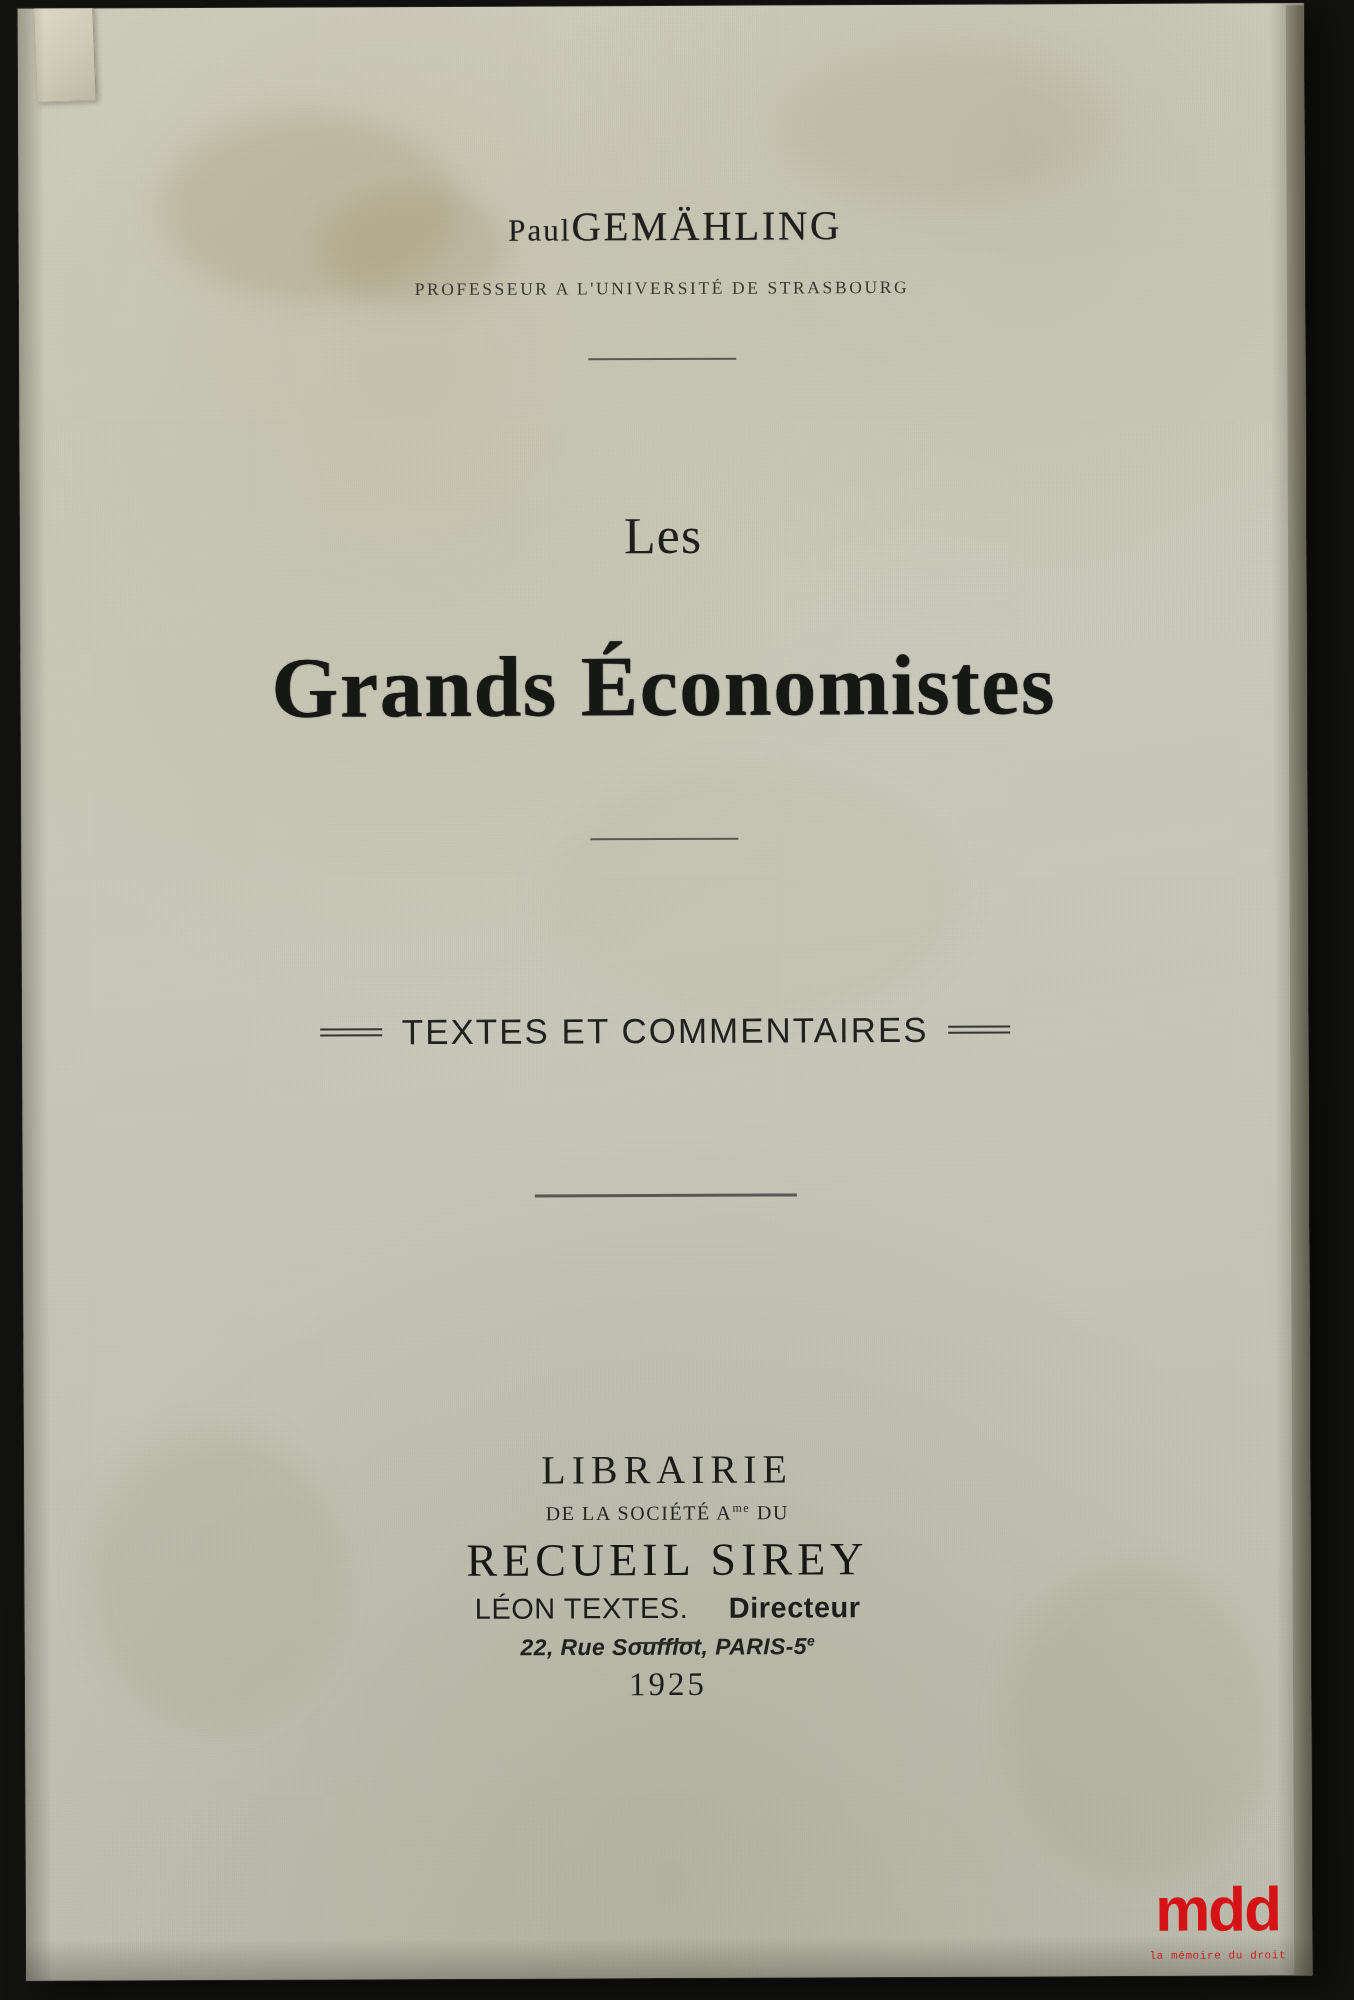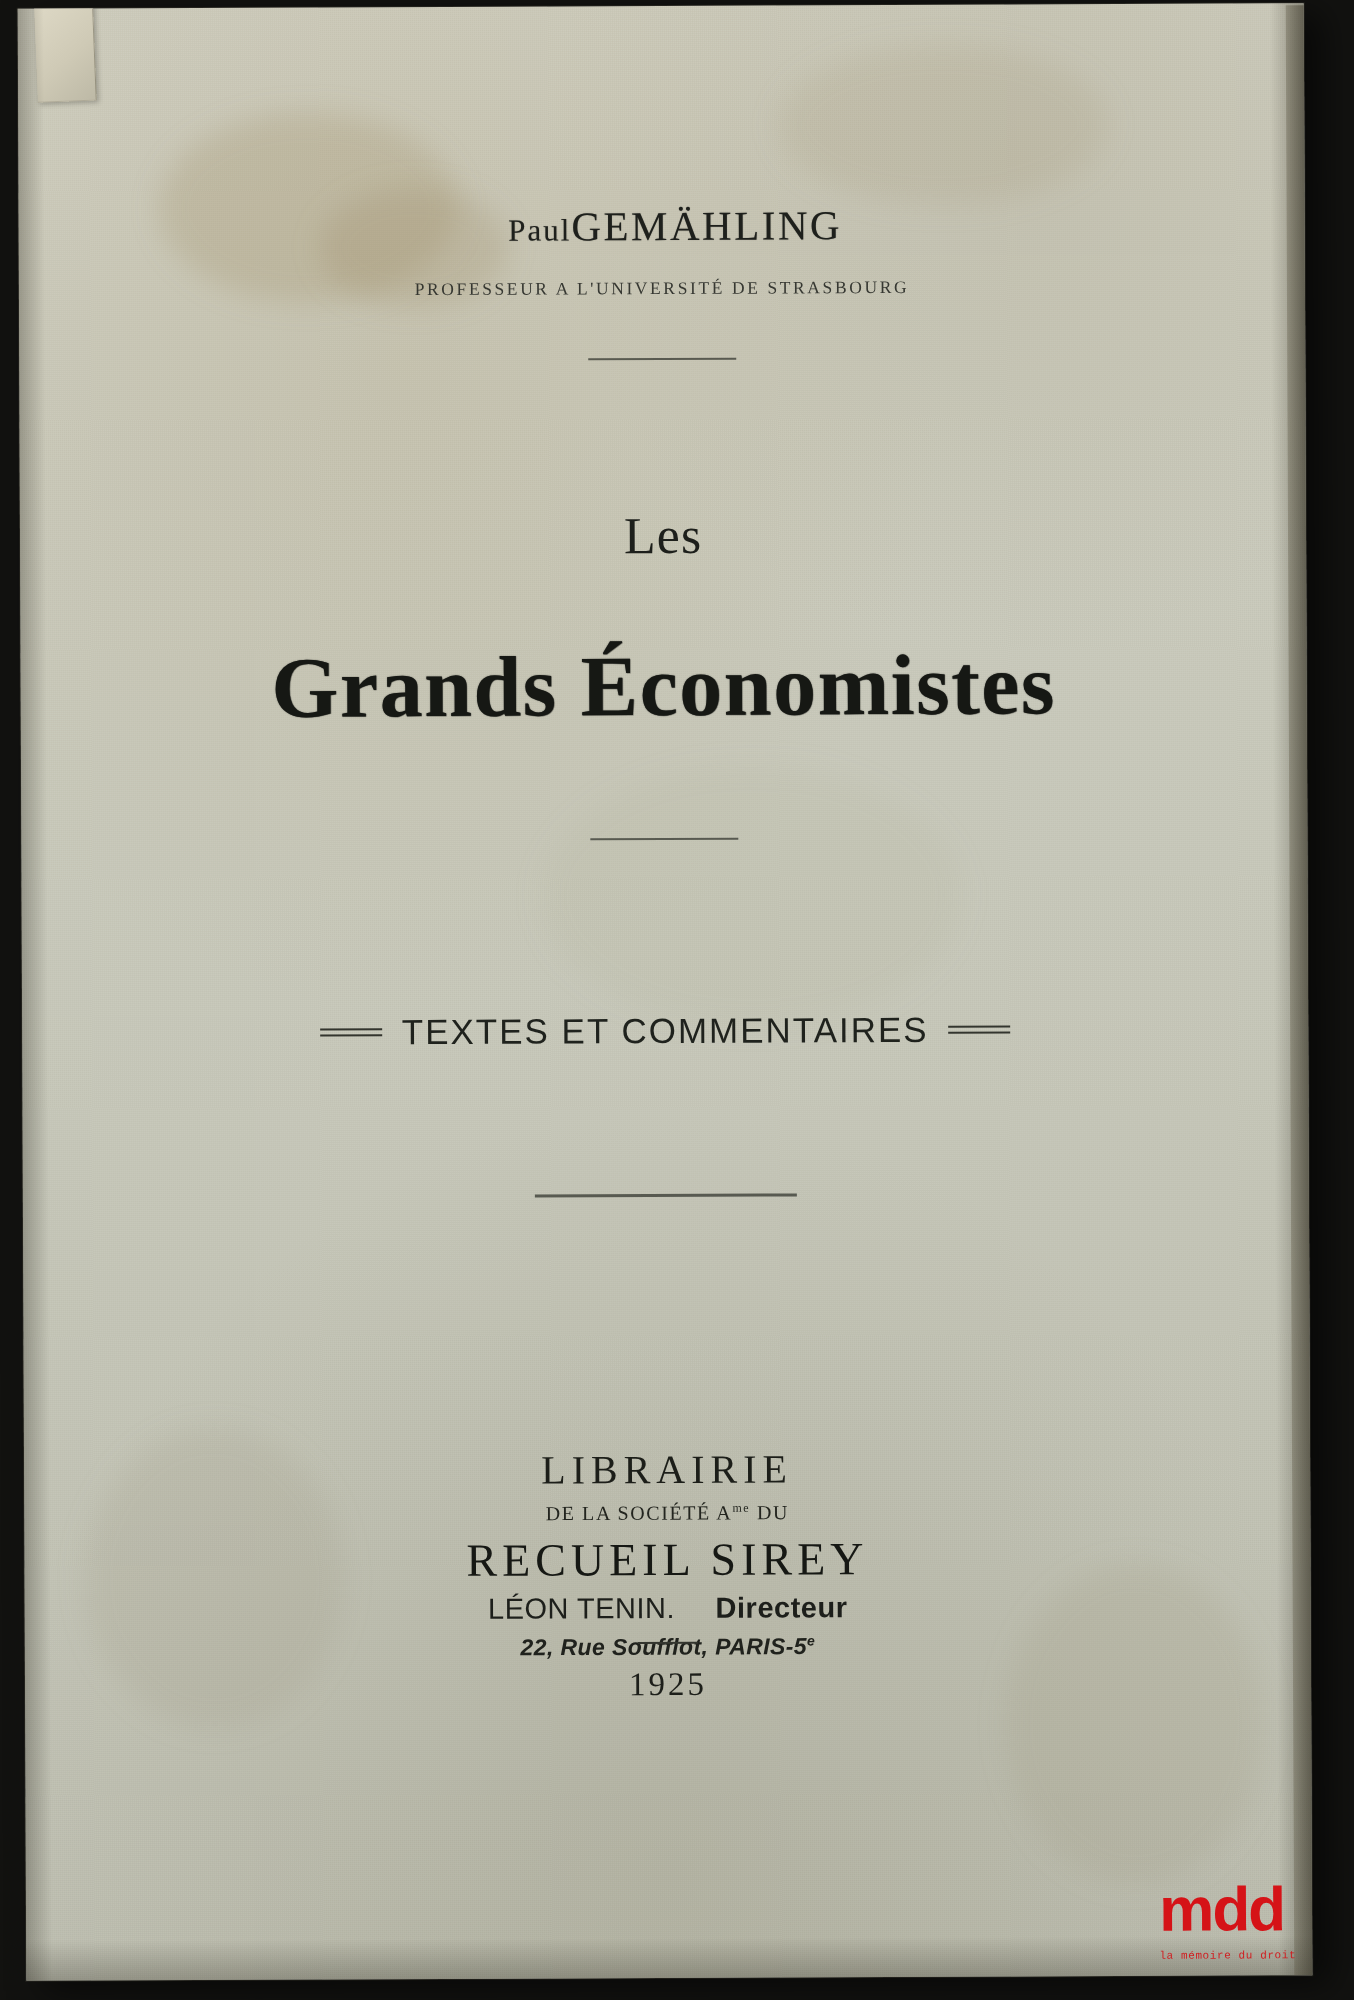--- a/index.html
+++ b/index.html
@@ -267,23 +267,23 @@
     top: 1660px;
     font-family: "Liberation Serif", serif;
     font-size: 33px;
     letter-spacing: 3px;
     color: #1d1f1a;
   }
 
   
   .wm {
     position: absolute;
-    right: 16px;
+    right: 26px;
     bottom: 14px;
-    text-align: left;
+    text-align: center;
     line-height: 1;
   }
   .wm-mark {
     font-family: "Liberation Sans", sans-serif;
     font-weight: 700;
     font-size: 62px;
     letter-spacing: -2px;
     color: #d51317;
   }
   .wm-sub {
@@ -337,21 +337,21 @@
         <span class="subtitle">TEXTES ET COMMENTAIRES</span>
         <span class="sub-dash"></span>
       </div>
 
       <div class="rule r3"></div>
 
       <div class="publisher">
         <div class="pub-librairie">LIBRAIRIE</div>
         <div class="pub-societe"><span>DE LA SOCIÉTÉ A</span><sup>me</sup><span> DU</span></div>
         <div class="pub-recueil">RECUEIL SIREY</div>
-        <div class="pub-directeur"><span>LÉON TENIN.</span> <span class="bold">Directeur</span></div>
+        <div class="pub-directeur"><span>LÉON TEXTES.</span> <span class="bold">Directeur</span></div>
         <div class="pub-address"><span>22, Rue Soufflot, PARIS-5</span><sup>e</sup></div>
       </div>
 
       <div class="year-rule"></div>
       <div class="year">1925</div>
 
     </div>
 
     <div class="wm">
       <div class="wm-mark">mdd</div>

